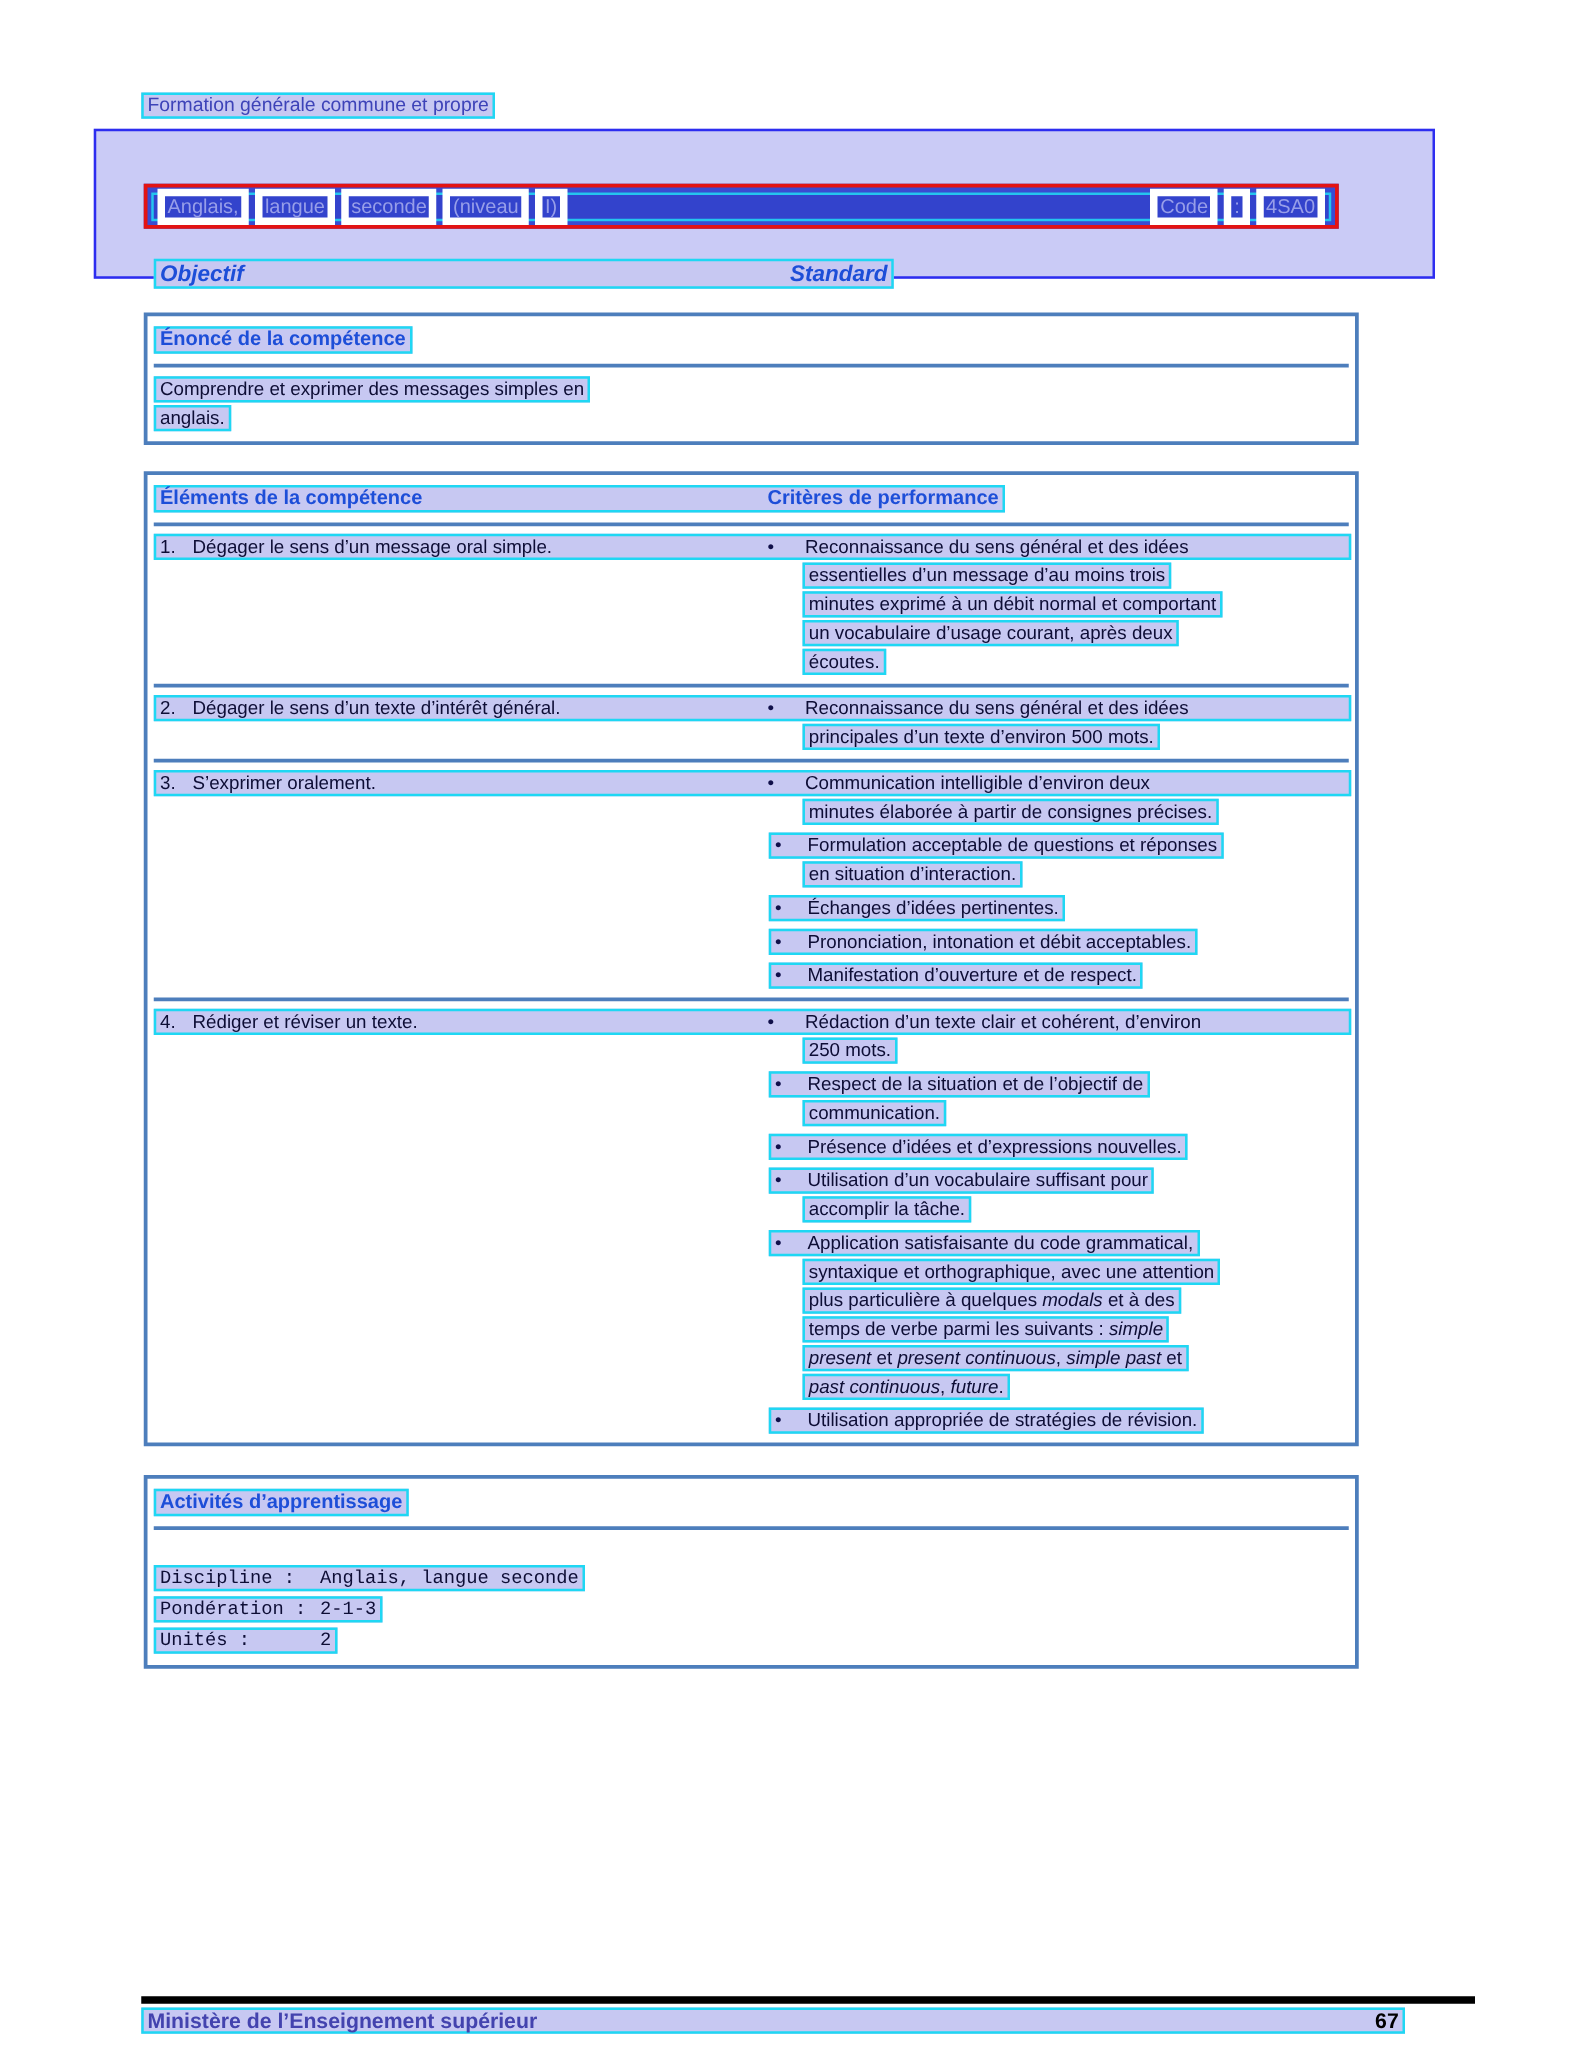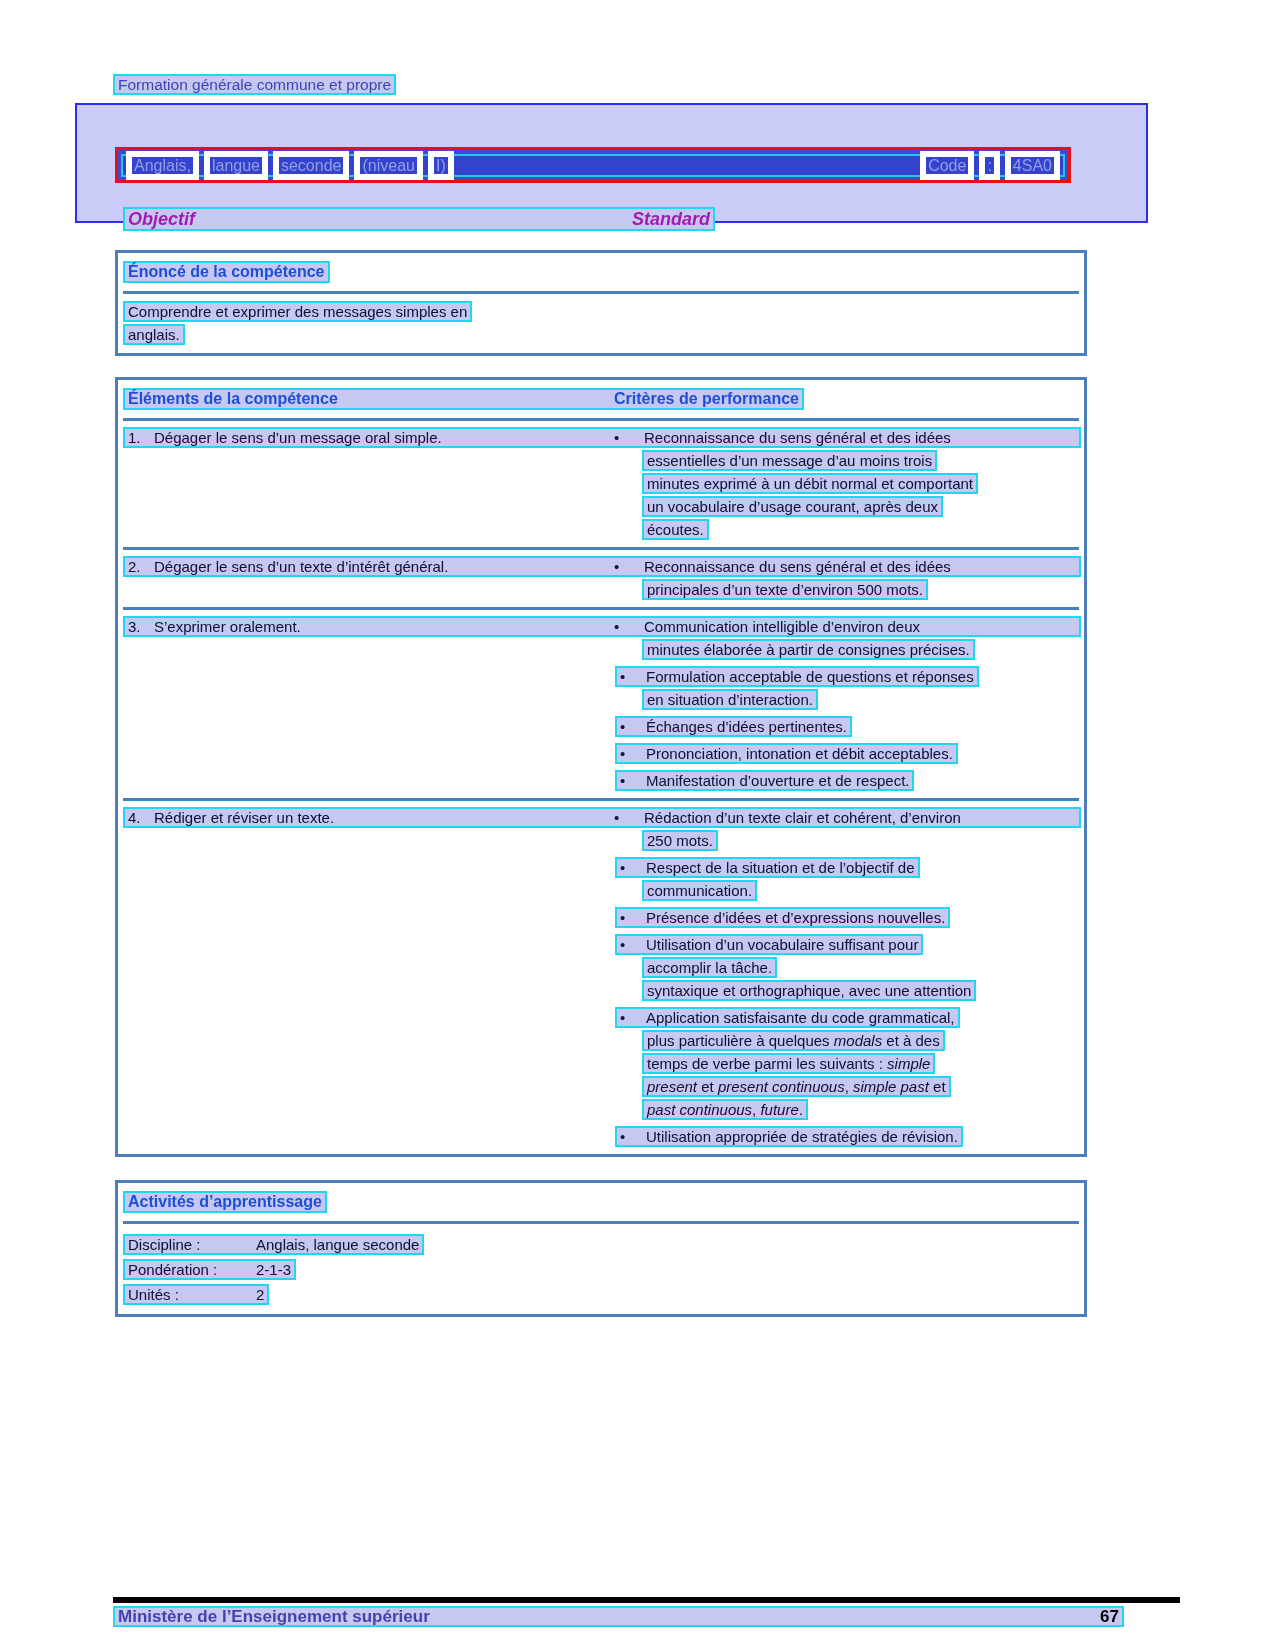--- a/index.html
+++ b/index.html
@@ -21,21 +21,21 @@
   .banner{position:absolute;left:38px;top:42px;width:950px;height:30px;
           background:#3a4bd2;border:3px solid #e31313;}
   .banner-line{position:absolute;left:3px;right:3px;top:4px;bottom:3px;border:2px solid #25c5ee;
                background:#3343cc;display:flex;align-items:center;color:#979ee9;
                font-size:16px;padding:0 3px;}
   .banner-words{display:flex;gap:5px;align-items:center;}
   .word{border:6px solid #ffffff;padding:0 2px;line-height:17px;}
   .banner-spacer{flex:1;}
   .heading-row{position:absolute;left:46px;bottom:-10px;z-index:3;}
   .heading-hl{display:flex;justify-content:space-between;width:582px;font-weight:bold;
-              font-style:italic;font-size:18px;line-height:20px;color:#a21caf;}
+              font-style:italic;font-size:18px;line-height:20px;color:#1d4ed8;}
 
   
   .tbl{position:absolute;left:115px;width:966px;border:3px solid #4d7ebc;background:#ffffff;}
   .t1{top:250px;} .t2{top:377px;} .t3{top:1180px;}
   .sep{height:3px;background:#4d7ebc;margin:0 5px;}
   .hdr-block{padding:8px 0 8px 5px;}
   .hdr-hl{display:inline-flex;margin-left:0;}
   .hcol1{display:inline-block;width:486px;}
   .body-block{padding:5px 0 8px 5px;}
   .body-line{margin-top:2px;}
@@ -43,21 +43,21 @@
   .c-row{padding:6px 0 7px 0;}
   .span-hl{display:flex;margin-left:5px;width:948px;}
   .el-num{display:inline-block;width:26px;}
   .el-text{display:inline-block;width:460px;}
   .bullet-col{display:inline-block;width:30px;color:#10104a;}
   .crit-first{flex:1;}
   .crit-line{margin-left:524px;margin-top:2px;}
   .crit-line.start{margin-left:497px;margin-top:6px;}
   .b2{display:inline-block;width:26px;color:#10104a;}
 
-  .act-block{padding:6px 0 9px 5px;}
+  .act-block{padding:24px 0 9px 5px;font-family:Liberation Mono, monospace;}
   .act-row{margin-top:4px;}
   .act-hl{display:inline-flex;}
   .act-label{display:inline-block;min-width:128px;}
 
   .footer-bar{position:absolute;left:113px;top:1597px;width:1067px;height:6px;background:#000000;}
   .footer-row{position:absolute;left:113px;top:1606px;}
   .footer-hl{display:flex;justify-content:space-between;width:1001px;font-weight:bold;
              color:#4343ae;font-size:17px;}
   .pageno{color:#000000;}
 </style>
@@ -189,24 +189,24 @@
         <span class="hl"><span class="b2">•</span><span>Respect de la situation et de l’objectif de</span></span>
       </div>
       <div class="crit-line"><span class="hl">communication.</span></div>
       <div class="crit-line start">
         <span class="hl"><span class="b2">•</span><span>Présence d’idées et d’expressions nouvelles.</span></span>
       </div>
       <div class="crit-line start">
         <span class="hl"><span class="b2">•</span><span>Utilisation d’un vocabulaire suffisant pour</span></span>
       </div>
       <div class="crit-line"><span class="hl">accomplir la tâche.</span></div>
+      <div class="crit-line start">
+        <span class="hl"><span class="b2">•</span><span>Application satisfaisante du code grammatical,</span></span>
+      </div>
       <div class="crit-line"><span class="hl">syntaxique et orthographique, avec une attention</span></div>
-      <div class="crit-line start">
-        <span class="hl"><span class="b2">•</span><span>Application satisfaisante du code grammatical,</span></span>
-      </div>
       <div class="crit-line">
         <span class="hl"><span>plus particulière à quelques </span><span class="it">modals</span><span> et à des</span></span>
       </div>
       <div class="crit-line">
         <span class="hl"><span>temps de verbe parmi les suivants : </span><span class="it">simple</span></span>
       </div>
       <div class="crit-line">
         <span class="hl"><span class="it">present</span><span> et </span><span class="it">present continuous</span><span>, </span><span class="it">simple past</span><span> et</span></span>
       </div>
       <div class="crit-line">

